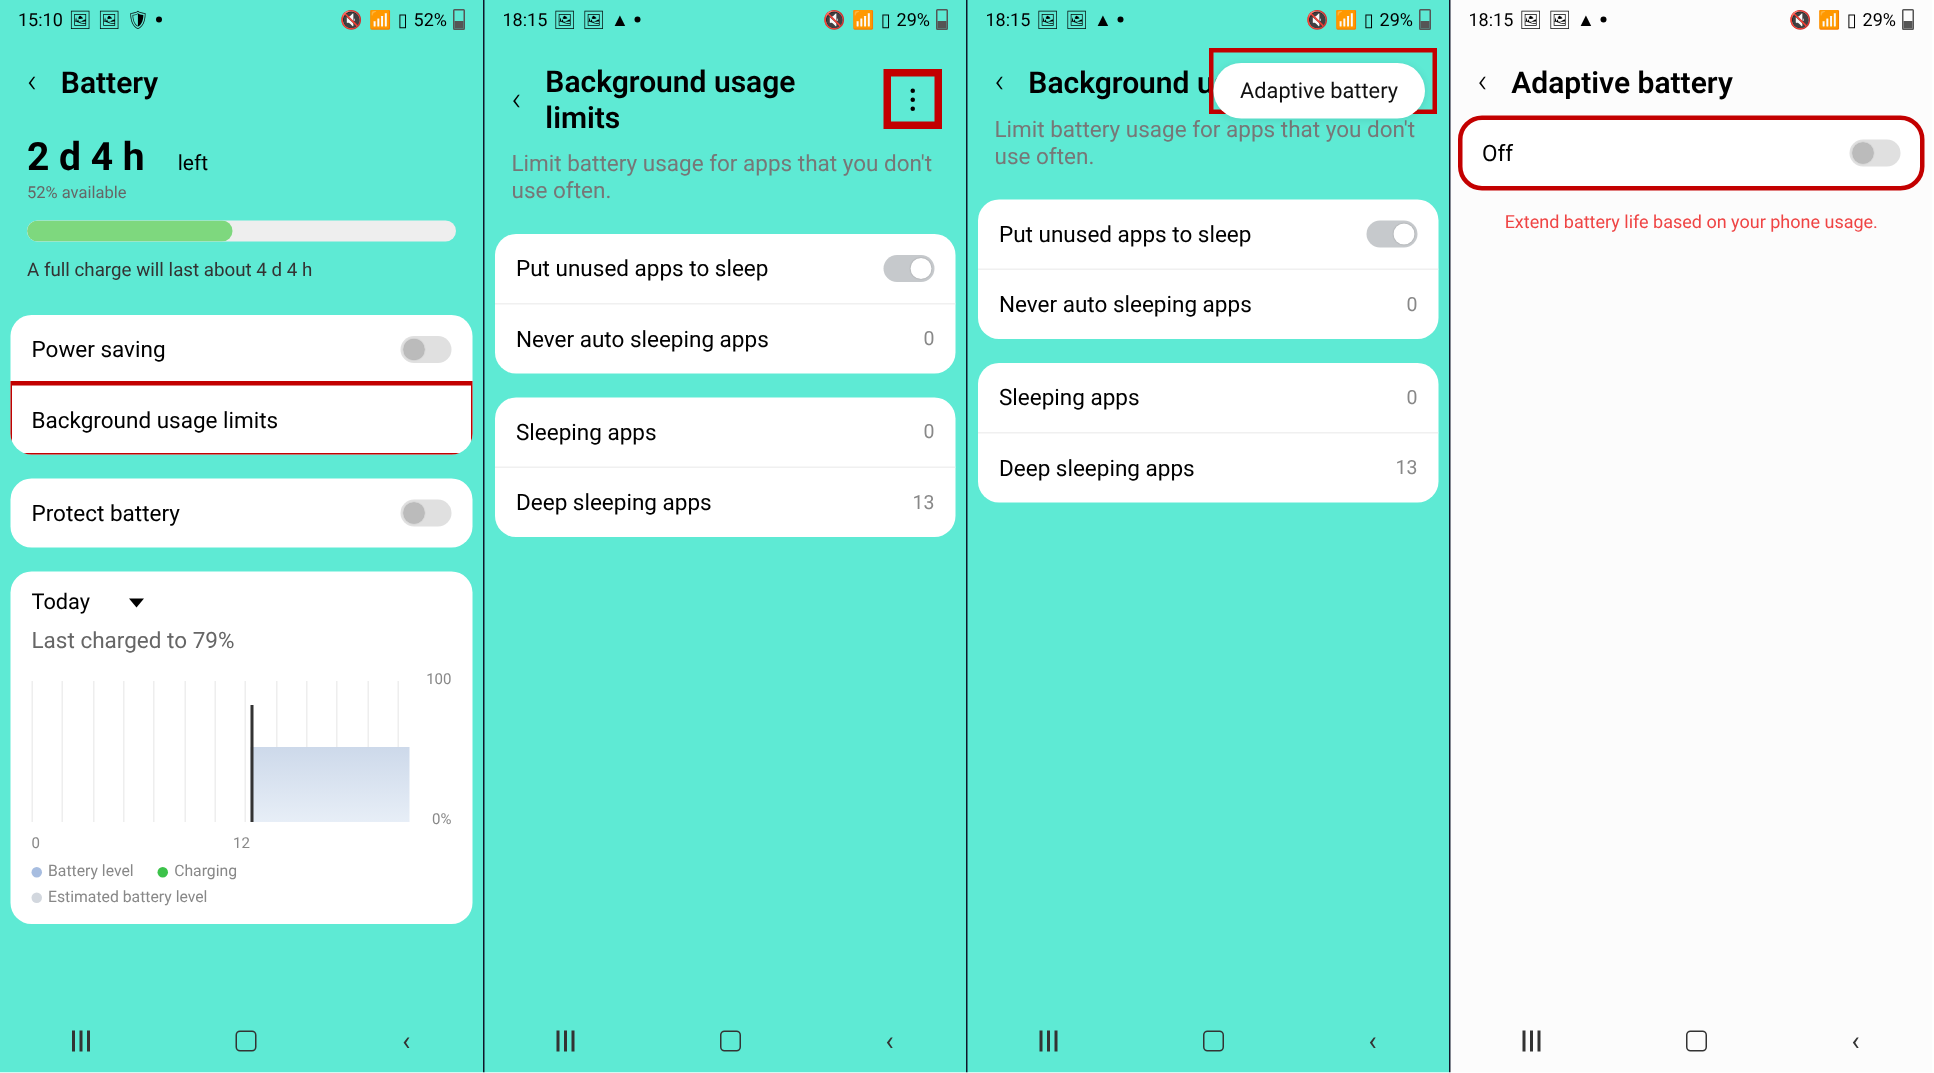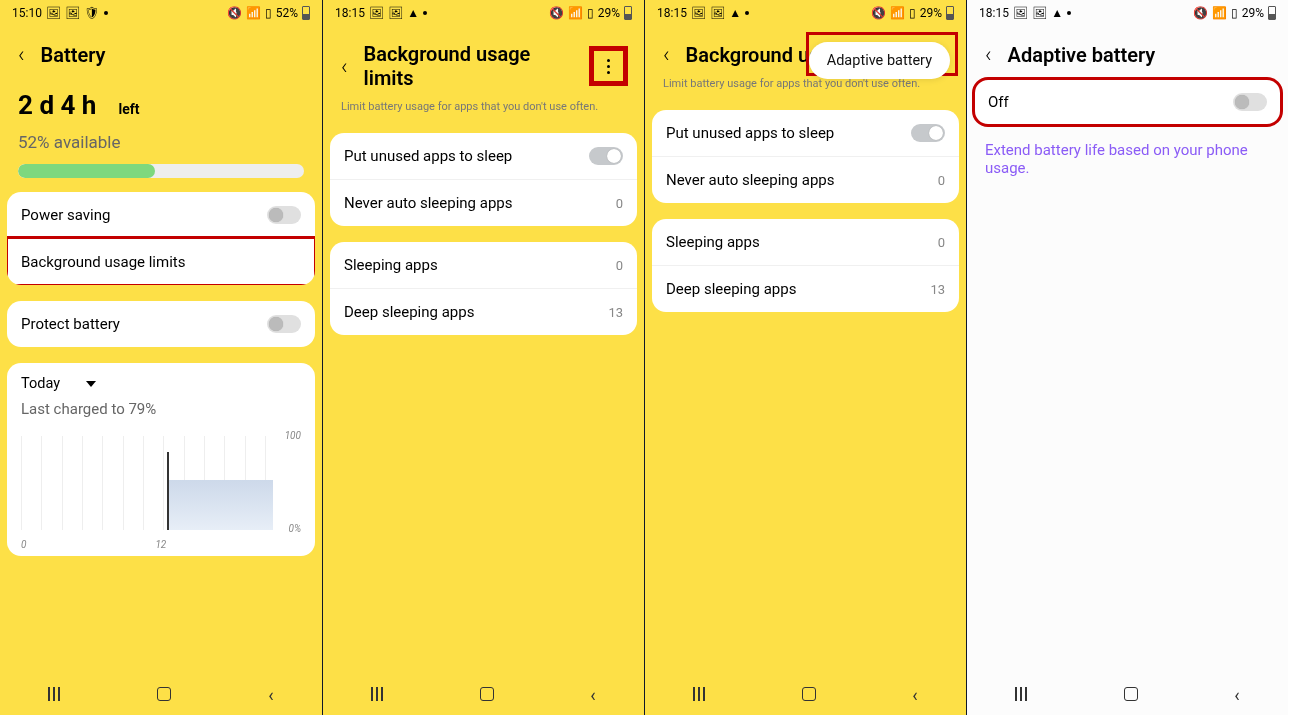--- a/index.html
+++ b/index.html
@@ -1,38 +1,38 @@
 <!DOCTYPE html>
 <html><head>
 <meta charset="utf-8">
 <style>
   * { box-sizing: border-box; margin: 0; padding: 0; font-family: -apple-system, "Segoe UI", Roboto, Arial, sans-serif; }
   body { background: #fff; width: 1289px; height: 715px; overflow: hidden; }
   .row { display:flex; width:1289px; height:715px; }
-  .phone { width: 322px; height: 715px; background: #fde047; position: relative; display:flex; flex-direction:column; }
+  .phone { width: 322px; height: 715px; background: #5eead4; position: relative; display:flex; flex-direction:column; }
   .phone + .phone { border-left:1px solid #0f172a; }
 
   .status-bar { height: 26px; display:flex; align-items:center; justify-content:space-between; padding: 0 12px; font-size:12px; color:#000; background:transparent; }
   .status-left, .status-right { display:flex; align-items:center; gap:4px; }
   .status-left span, .status-right span { font-size:12px; }
   .wifi, .sig { font-size:11px; }
   .batt-icon { width:8px; height:14px; border:1px solid #555; border-radius:1px; position:relative; display:inline-block; }
   .batt-icon::after { content:""; position:absolute; bottom:0; left:0; right:0; height:40%; background:#555; }
   .dot { width:4px; height:4px; border-radius:50%; background:#000; display:inline-block; }
 
   .header { display:flex; align-items:center; gap:16px; padding: 16px 18px 6px 18px; }
   .chev { font-size:22px; font-weight:300; color:#000; }
   .title { font-size:20px; font-weight:600; color:#000; }
 
-  .sub { padding: 4px 18px 12px 18px; font-size:11px; color:#777; }
+  .sub { padding: 4px 18px 12px 18px; font-size:15px; color:#777; }
 
   .bigtime { padding: 8px 18px 0 18px; }
   .bigtime .t { font-size:26px; font-weight:700; color:#000; display:flex; align-items:baseline; gap:22px;}
-  .bigtime .t .sm { font-size:14px; font-weight:700;margin-top:20px; }
-  .bigtime .pct { font-size:17px; color:#666; margin-top:12px; }
+  .bigtime .t .sm { font-size:14px; font-weight:400;margin-top:20px; }
+  .bigtime .pct { font-size:11px; color:#666; margin-top:2px; }
 
   .bar { margin:12px 18px 6px 18px; height:14px; background:#eee; border-radius:8px; overflow:hidden; }
   .bar .fill { height:100%; width:48%; background:#7ed87e; border-radius:8px; }
 
   .note { padding: 6px 18px 14px 18px; font-size:12.5px; color:#333; }
 
   .card { background:#fff; border-radius:14px; margin: 8px 7px; overflow:hidden; }
   .itm { display:flex; align-items:center; justify-content:space-between; padding:14px 14px;gap:44px; }
   .itm + .itm { border-top:1px solid #f0f0f0; }
   .itm .lbl { font-size:15px; color:#000; }
@@ -52,21 +52,21 @@
   .vdots { display:flex; flex-direction:column; gap:3px; }
   .vdots span { width:3px; height:3px; background:#000; border-radius:50%; }
 
   .popup-box { position:absolute; top:34px; right:10px; width:148px; height:40px; }
   .popup { position:absolute; top:42px; right:16px; background:#fff; border-radius:22px; padding:10px 18px; font-size:14.5px; color:#111; box-shadow:0 1px 6px rgba(0,0,0,.1); }
 
   .today-row { display:flex; align-items:center; gap:24px; padding:12px 14px 8px 14px; font-size:14.5px; }
   .tri { display:inline-block; width:0; height:0; border-left:5px solid transparent; border-right:5px solid transparent; border-top:6px solid #000; margin-left:2px; }
   .sml { padding:0 14px 4px 14px; font-size:15px; color:#666; }
 
-  .chart { position:relative; height:120px; margin:8px 14px 6px 14px;font-style:italic; }
+  .chart { position:relative; height:120px; margin:8px 14px 6px 14px; }
   .chart .grid { position:absolute; left:0; right:26px; top:6px; bottom:20px; }
   .chart .gline { position:absolute; top:0; bottom:0; width:1px; background:#eee; }
   .chart .area { position:absolute; left:52%; right:28px; top:42%; bottom:20px; background:linear-gradient(#cdd9ea,#e7eef7); }
   .chart .spike { position:absolute; left:52%; top:18%; bottom:20px; width:2px; background:#333; }
   .chart .r100 { position:absolute; right:0; top:0; font-size:10px; color:#888; }
   .chart .r0 { position:absolute; right:0; bottom:16px; font-size:10px; color:#888; }
   .chart .xa { position:absolute; left:0; bottom:0; font-size:10px; color:#888; }
   .chart .xb { position:absolute; left:48%; bottom:0; font-size:10px; color:#888; }
 
   .legend { display:flex; flex-wrap:wrap; gap:4px 16px; padding:0 14px 12px 14px; font-size:10.5px; color:#888; }
@@ -74,21 +74,21 @@
   .d.blue { background:#a7bde0; }
   .d.grn  { background:#3cc24a; }
   .d.gry  { background:#d2d7de; }
 
   .navbar { margin-top:auto; height:42px; display:flex; align-items:center; justify-content:space-around; }
   .nav-i { font-size:18px; color:#333; }
   .nv-sq { width:14px; height:14px; border:1.5px solid #333; border-radius:3px; }
   .nv-lines { display:flex; gap:3px; }
   .nv-lines span { width:2px; height:14px; background:#333; }
 
-  .extend-note { padding: 10px 18px; font-size:15px; color:#8b5cf6; }
+  .extend-note { padding: 10px 18px; font-size:12px; color:#ef4444;text-align:center; }
 
 </style>
 </head>
 <body>
 
 <div class="row">
 
 <div class="phone">
   <div class="status-bar">
     <div class="status-left">
@@ -116,20 +116,21 @@
     <div class="t">
       <span>2 d 4 h</span>
       <span class="sm">left</span>
     </div>
     <div class="pct">52% available</div>
   </div>
 
   <div class="bar">
         <div class="fill"></div>
       </div>
+  <div class="note">A full charge will last about 4 d 4 h</div>
 
   <div class="card">
     <div class="itm">
       <span class="lbl">Power saving</span>
       <span class="toggle off-shade"></span>
     </div>
     <div class="itm highlight">
       <span class="lbl">Background usage limits</span>
     </div>
   </div>
@@ -165,20 +166,25 @@
             <div class="gline" style="left:88%"></div>
         <div class="gline" style="left:96%"></div>
       </div>
       <div class="area"></div>
       <div class="spike"></div>
       <span class="r100">100</span>
       <span class="r0">0%</span>
       <span class="xa">0</span>
       <span class="xb">12</span>
     </div>
+    <div class="legend">
+      <span><span class="d blue"></span><span>Battery level</span></span>
+      <span><span class="d grn"></span><span>Charging</span></span>
+      <span style="width:100%"><span class="d gry"></span><span>Estimated battery level</span></span>
+    </div>
   </div>
 
   <div class="navbar">
     <div class="nv-lines">
           <span></span>
           <span></span>
           <span></span>
         </div>
     <div class="nv-sq"></div>
     <div class="nav-i">‹</div>

